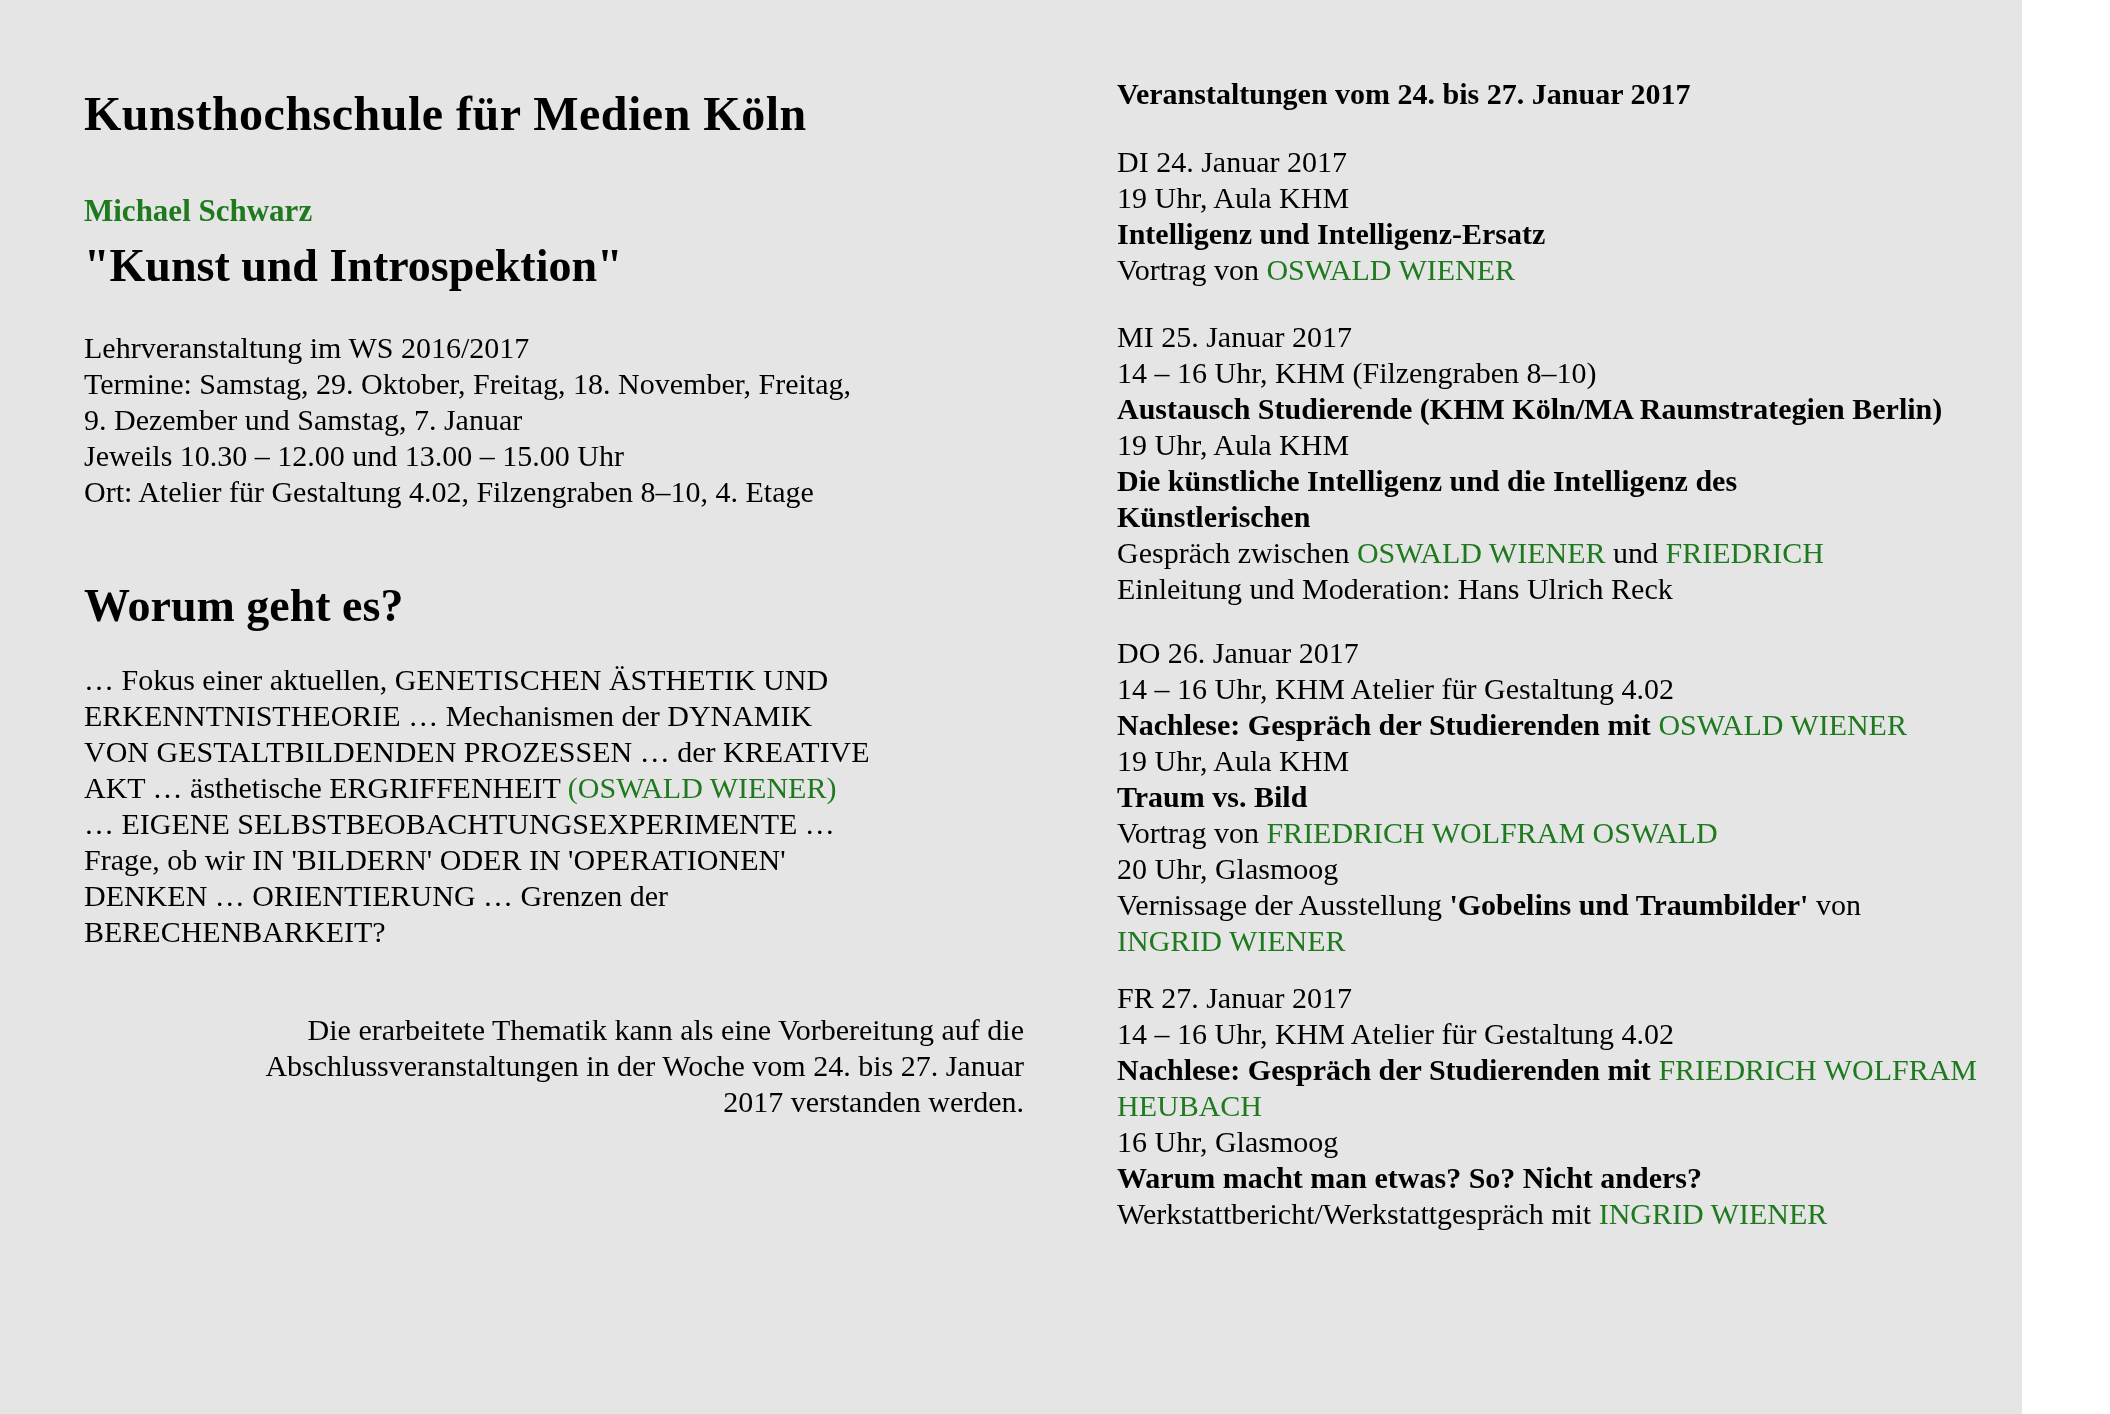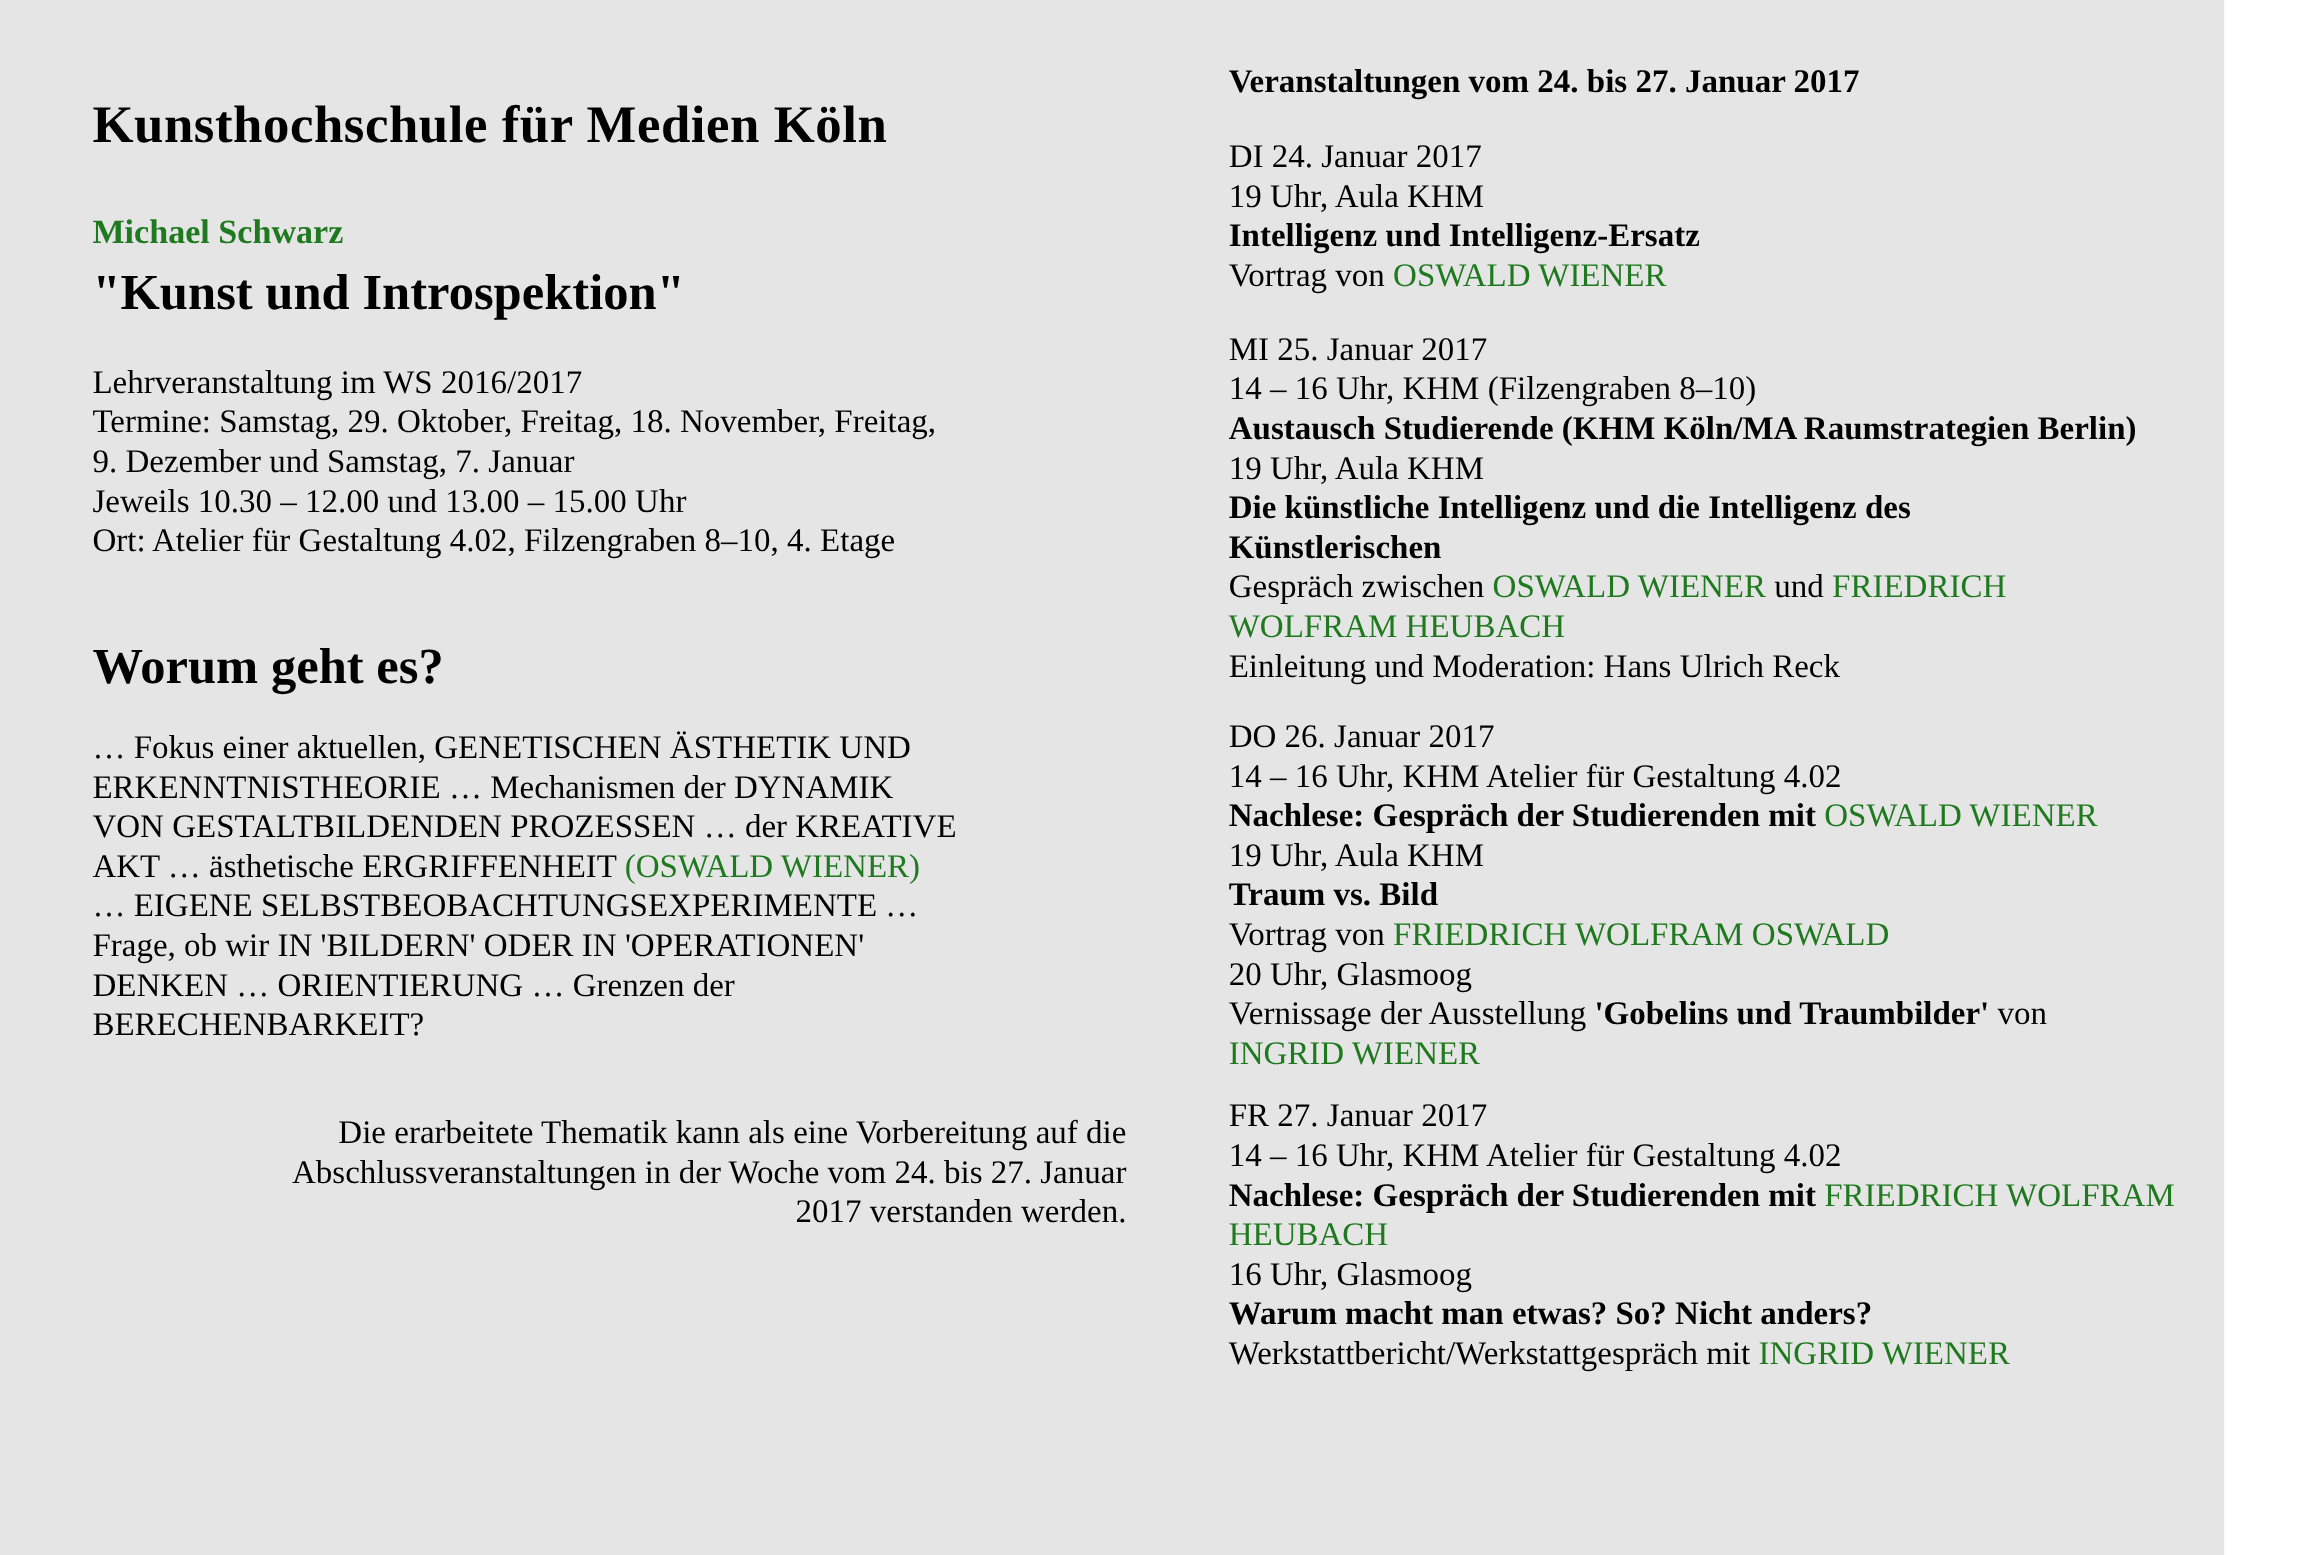--- a/index.html
+++ b/index.html
@@ -32,21 +32,21 @@
   .para-info    { margin-top: 37px; }
   .section-heading {
     font-size: 46px; line-height: 54px; font-weight: bold;
     margin: 69px 0 12px 0;
   }
   .para-desc    { margin-top: 29px; }
   .para-closing { margin-top: 62px; text-align: right; }
 
   .right-heading {
     font-size: 30px; line-height: 36px; font-weight: bold;
-    margin-top: 57px;
+    margin-top: 76px;
   }
   .event { font-size: 30px; line-height: 36px; }
   .event-1 { margin-top: 32px; }
   .event-2 { margin-top: 31px; }
   .event-3 { margin-top: 28px; }
   .event-4 { margin-top: 21px; }
 
   .line { white-space: pre-wrap; }
   .seg-b  { font-weight: bold; }
   .seg-g  { color: var(--green, #1f7a1f); }
@@ -102,21 +102,20 @@
       </div>
 
     <div class="event event-2">
         <div class="line"><span>MI 25. Januar 2017</span></div>
         <div class="line"><span>14 – 16 Uhr, KHM (Filzengraben 8–10)</span></div>
         <div class="line"><span class="seg-b">Austausch Studierende (KHM Köln/MA Raumstrategien Berlin)</span></div>
         <div class="line"><span>19 Uhr, Aula KHM</span></div>
         <div class="line"><span class="seg-b">Die künstliche Intelligenz und die Intelligenz des</span></div>
         <div class="line"><span class="seg-b">Künstlerischen</span></div>
         <div class="line"><span>Gespräch zwischen </span><span class="seg-g">OSWALD WIENER</span><span> und </span><span class="seg-g">FRIEDRICH</span></div>
-        <div class="line"><span class="seg-g">WOLFRAM HEUBACH</span></div>
         <div class="line"><span>Einleitung und Moderation: Hans Ulrich Reck</span></div>
       </div>
 
     <div class="event event-3">
         <div class="line"><span>DO 26. Januar 2017</span></div>
         <div class="line"><span>14 – 16 Uhr, KHM Atelier für Gestaltung 4.02</span></div>
         <div class="line"><span class="seg-b">Nachlese: Gespräch der Studierenden mit </span><span class="seg-g">OSWALD WIENER</span></div>
         <div class="line"><span>19 Uhr, Aula KHM</span></div>
         <div class="line"><span class="seg-b">Traum vs. Bild</span></div>
         <div class="line"><span>Vortrag von </span><span class="seg-g">FRIEDRICH WOLFRAM OSWALD</span></div>

